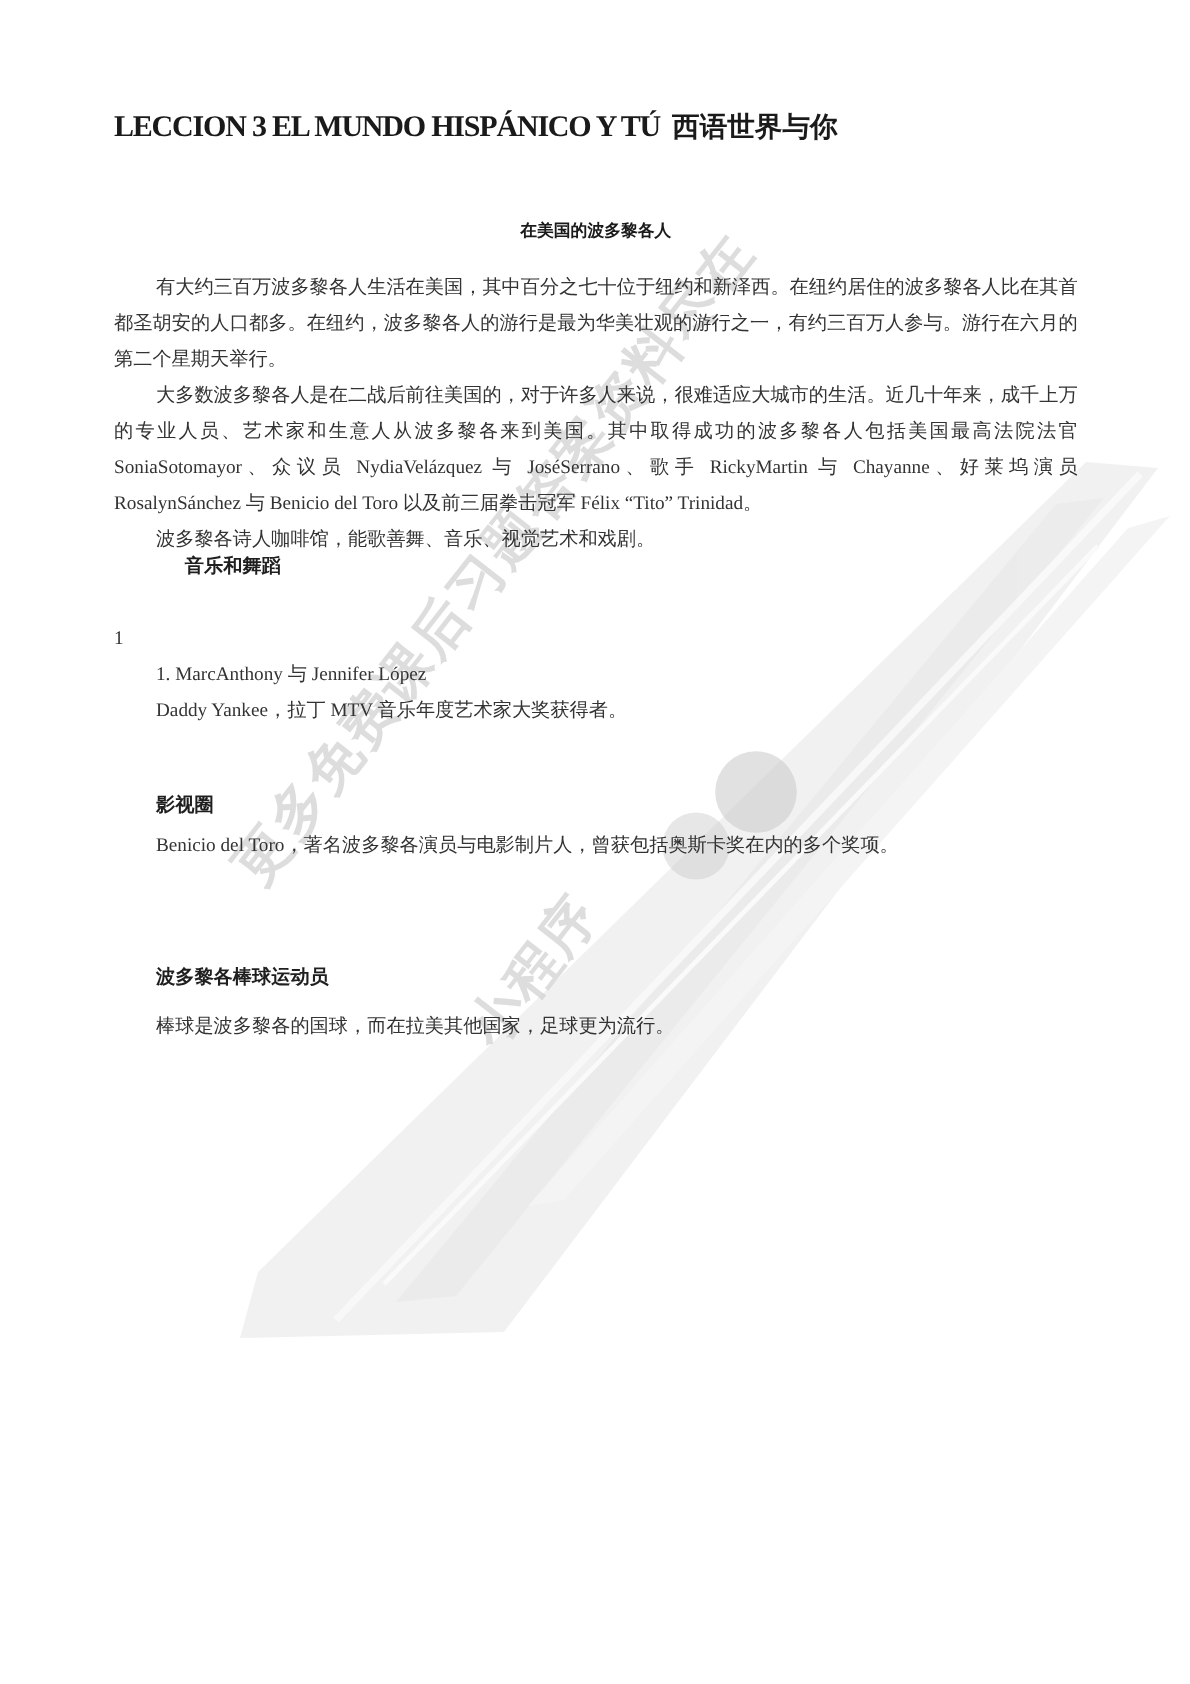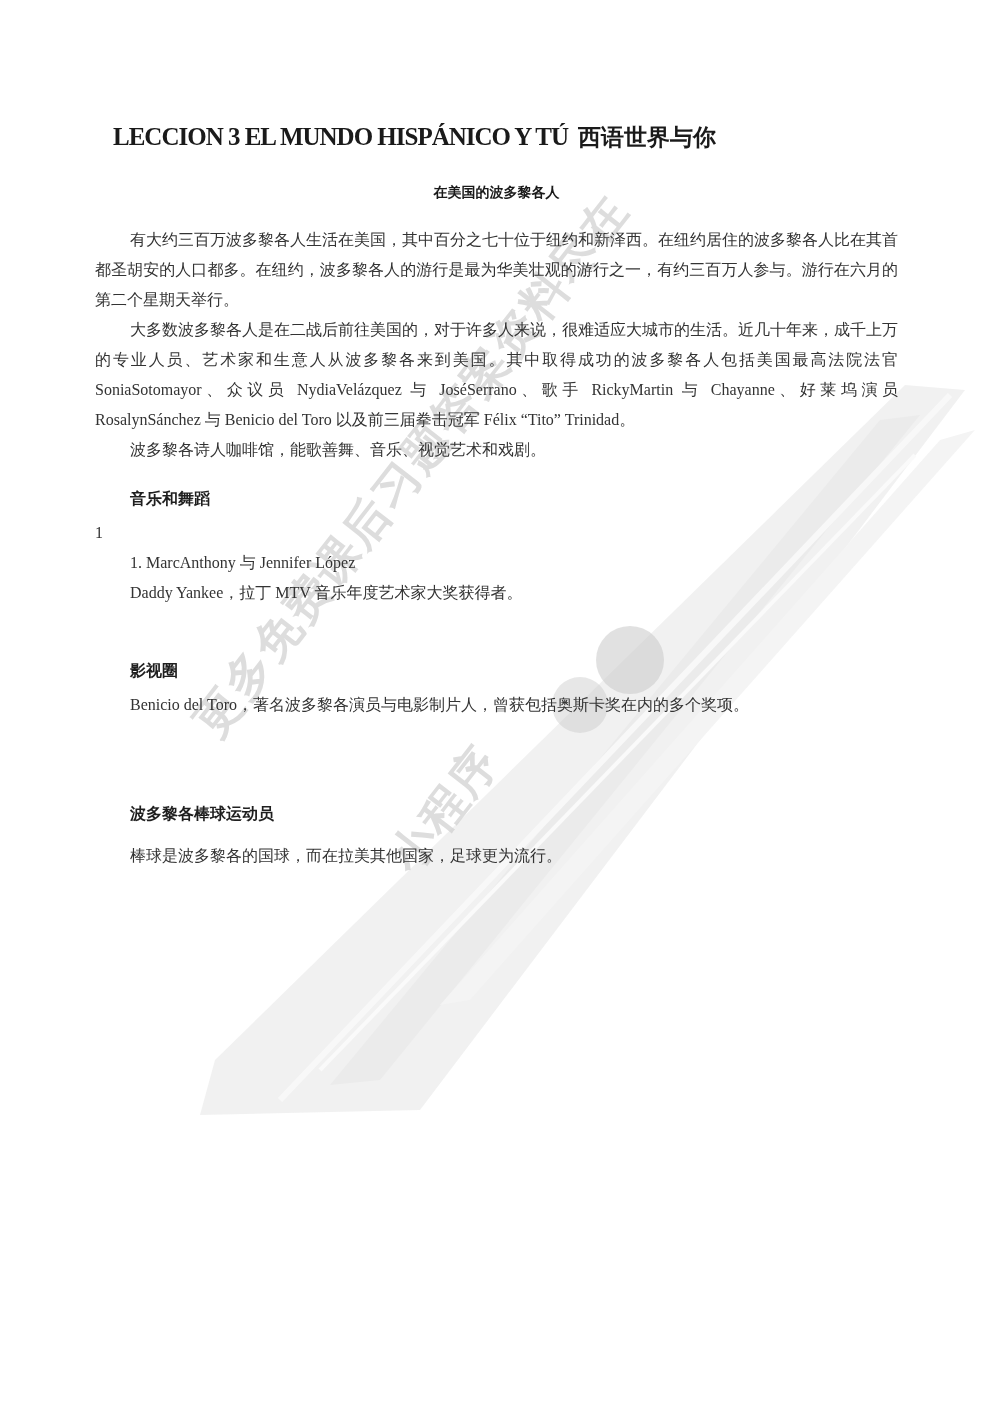--- a/index.html
+++ b/index.html
@@ -5,23 +5,23 @@
     html, body { margin: 0; padding: 0; background: #ffffff; }
     body {
       width: 992px; height: 1403px; position: relative; overflow: hidden;
       font-family: "DejaVu Serif", "Liberation Serif", serif;
       color: #2a2a2a;
     }
     .page { position: absolute; left: 0; top: 0; width: 992px; height: 1403px; }
     .watermark { position: absolute; left: 0; top: 0; width: 992px; height: 1403px; pointer-events: none; z-index: 0; }
     .content { position: absolute; left: 95px; top: 0; width: 803px; z-index: 1; }
     .lesson-title {
-      position: absolute; left: 18px; top: 90px; white-space: nowrap;
+      position: absolute; left: 0; top: 90px; white-space: nowrap;
       font-family: "Liberation Serif", serif; font-weight: bold;
-      font-size: 25px; letter-spacing: -1px; color: #1a1a1a; margin-top: 32px;
+      font-size: 25px; letter-spacing: -1px; color: #1a1a1a;
     }
     .lesson-title .cn { font-family: "DejaVu Serif", serif; font-size: 23px; letter-spacing: 0; margin-left: 10px; }
     .article-title {
       position: absolute; left: 0; width: 803px; top: 184px; text-align: center;
       font-weight: bold; font-size: 14px; color: #1a1a1a;
     }
     p.para {
       margin: 0; font-size: 16px; line-height: 30px; color: #333;
       text-align: justify; text-indent: 35px;
       font-family: "Liberation Serif", "DejaVu Sans", serif;
@@ -63,21 +63,21 @@
     </div>
 
     <div class="article-title">在美国的波多黎各人</div>
 
     <div class="block" style="top:225px;">
       <p class="para">有大约三百万波多黎各人生活在美国，其中百分之七十位于纽约和新泽西。在纽约居住的波多黎各人比在其首都圣胡安的人口都多。在纽约，波多黎各人的游行是最为华美壮观的游行之一，有约三百万人参与。游行在六月的第二个星期天举行。</p>
       <p class="para">大多数波多黎各人是在二战后前往美国的，对于许多人来说，很难适应大城市的生活。近几十年来，成千上万的专业人员、艺术家和生意人从波多黎各来到美国。其中取得成功的波多黎各人包括美国最高法院法官 SoniaSotomayor、众议员 NydiaVelázquez 与 JoséSerrano、歌手 RickyMartin 与 Chayanne、好莱坞演员 RosalynSánchez 与 Benicio del Toro 以及前三届拳击冠军 Félix “Tito” Trinidad。</p>
       <p class="para">波多黎各诗人咖啡馆，能歌善舞、音乐、视觉艺术和戏剧。</p>
     </div>
 
-    <div class="section-heading" style="top:489px;">音乐和舞蹈</div>
+    <div class="section-heading" style="top:462px;margin-left:24px;">音乐和舞蹈</div>
     <div class="block" style="top:518px;">
       <p class="para noindent">1</p>
       <p class="para indent35">1. MarcAnthony 与 Jennifer López</p>
       <p class="para indent35">Daddy Yankee，拉丁 MTV 音乐年度艺术家大奖获得者。</p>
     </div>
 
     <div class="section-heading" style="top:661px;">影视圈</div>
     <div class="block" style="top:690px;">
       <p class="para">Benicio del Toro，著名波多黎各演员与电影制片人，曾获包括奥斯卡奖在内的多个奖项。</p>
     </div>

